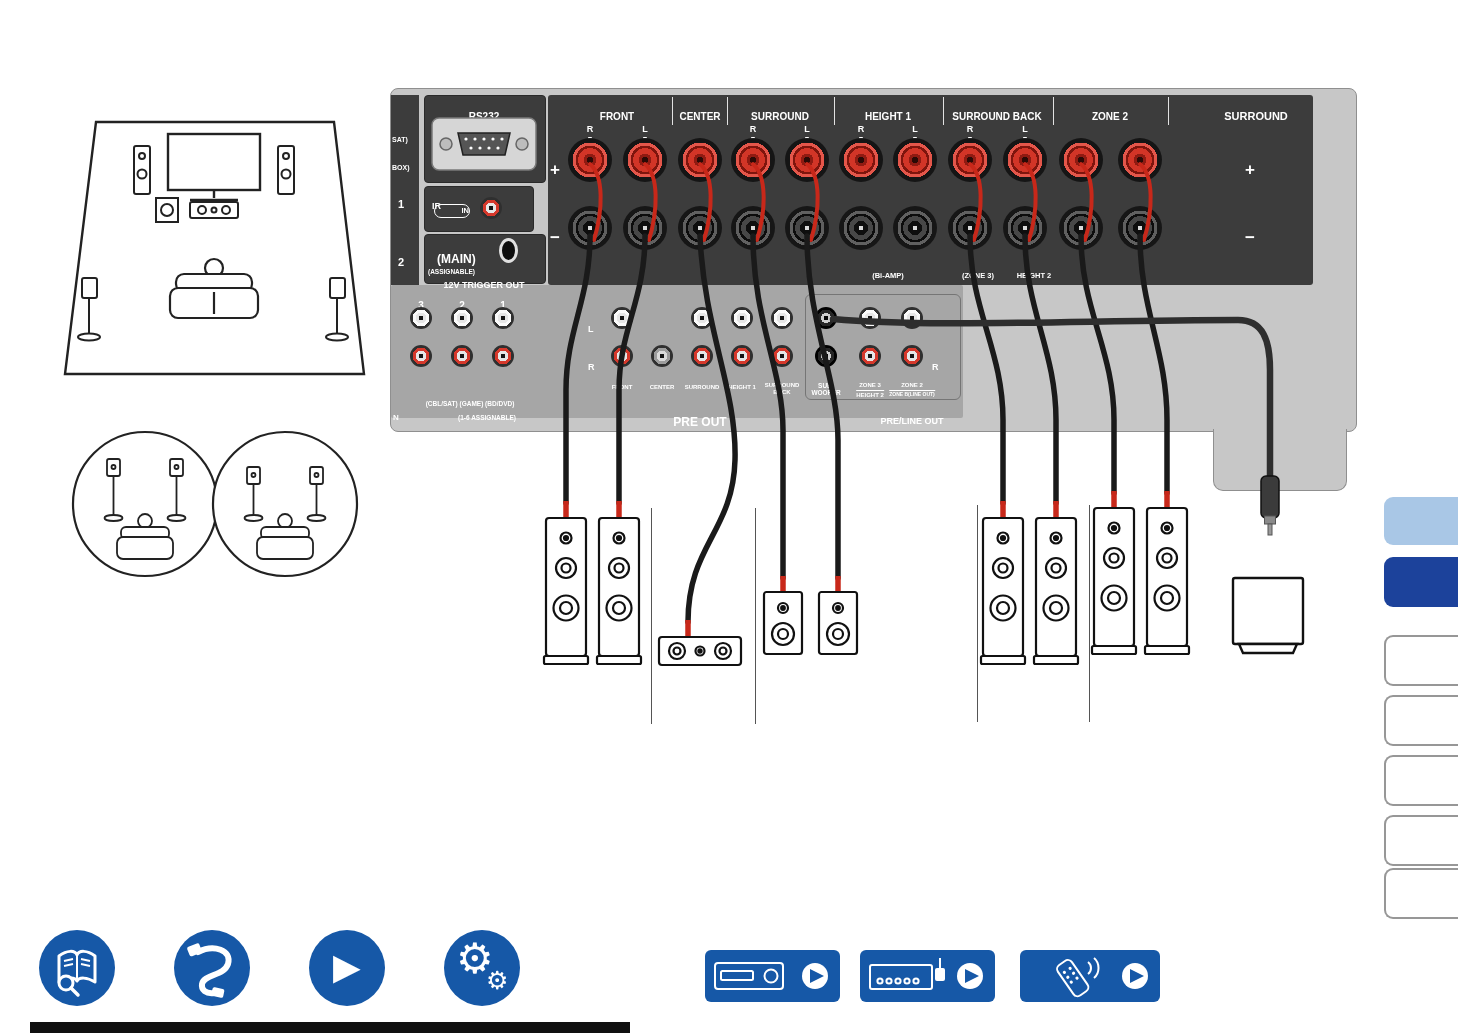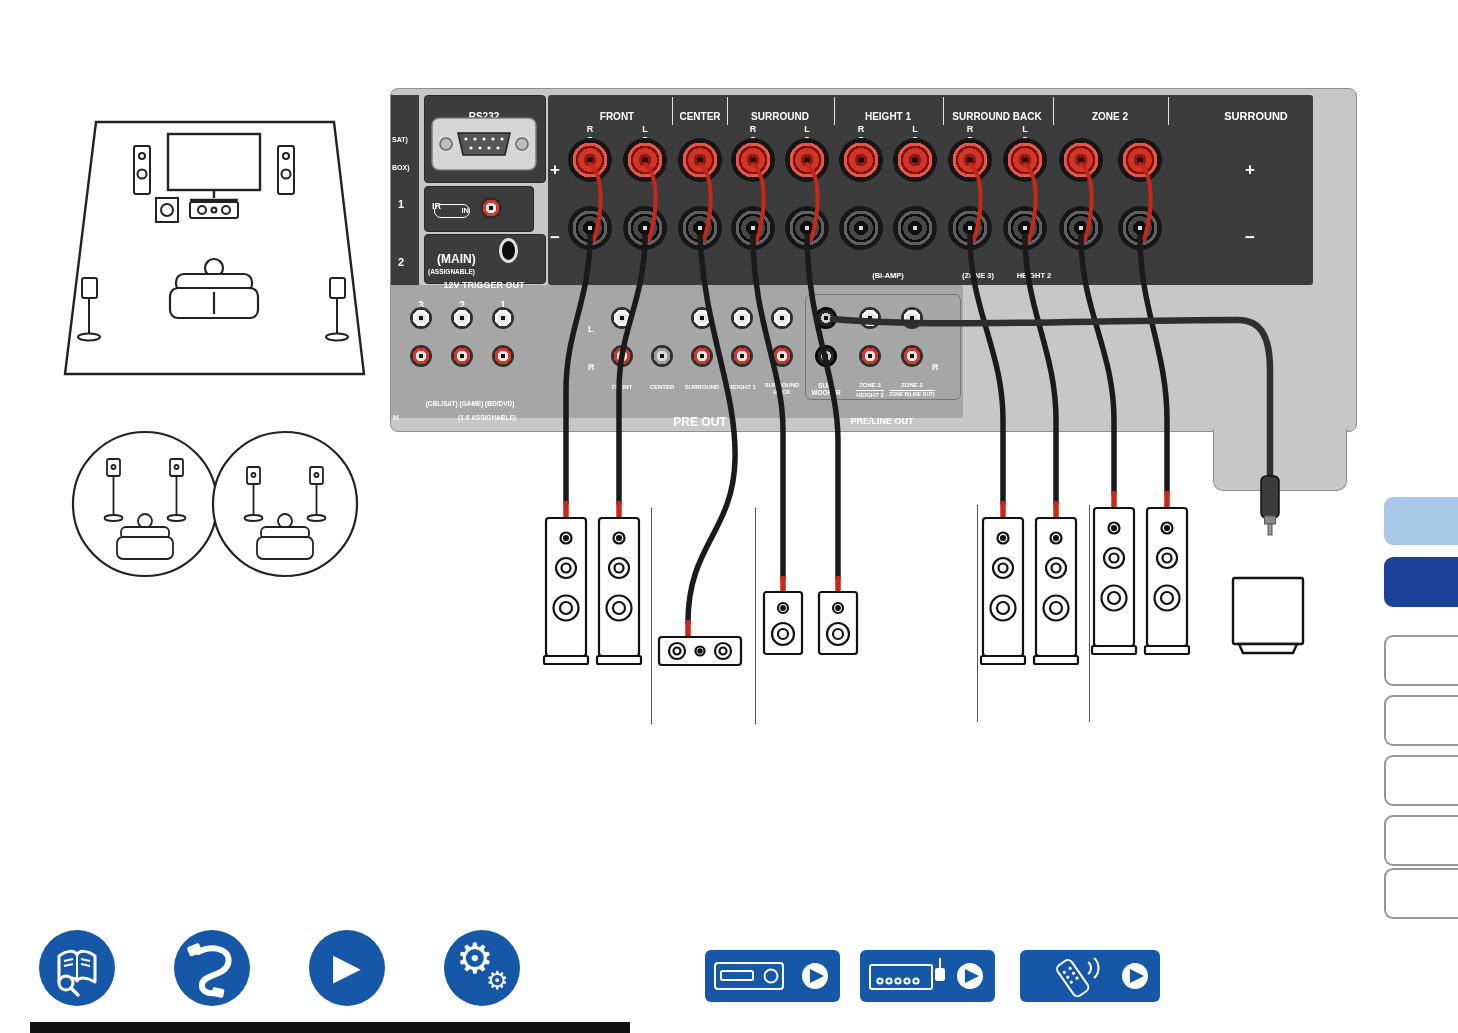--- a/index.html
+++ b/index.html
@@ -256,21 +256,21 @@
   <div class="t c pre" style="left:782px;top:370px;font-size:6px;">SURROUND
 BACK</div>
   <div class="t c pre" style="left:826px;top:370px;font-size:6.5px;">SUB-
 WOOFER</div>
   <div class="t c" style="left:870px;top:370px;font-size:6px;border-bottom:0;">ZONE 3</div>
   <div class="t c" style="left:870px;top:378px;font-size:6px;border-top:1px solid #fff;padding-top:1px;">HEIGHT 2</div>
   <div class="t c" style="left:912px;top:370px;font-size:6px;">ZONE 2</div>
   <div class="t c" style="left:912px;top:378px;font-size:5px;border-top:1px solid #fff;padding-top:1px;">ZONE B(LINE OUT)</div>
 
   <div class="t c" style="left:700px;top:404px;font-size:12px;">PRE OUT</div>
-  <div class="t c" style="left:882px;top:404px;font-size:9px;">PRE/LINE OUT</div>
+  <div class="t c" style="left:912px;top:404px;font-size:9px;">PRE/LINE OUT</div>
 
   <svg class="abs" style="left:0;top:0;pointer-events:none;z-index:5;" width="1458" height="1033" viewBox="0 0 1458 1033">
     <defs>
       <g id="twr" stroke="#111" stroke-width="2.2" fill="#fff">
         <rect x="0" y="0" width="40" height="138" rx="3"></rect>
         <rect x="-2" y="138" width="44" height="8" rx="1.5"></rect>
         <circle cx="20" cy="20" r="5.5"></circle>
           <circle cx="20" cy="20" r="2" fill="#111"></circle>
         <circle cx="20" cy="50" r="10"></circle>
           <circle cx="20" cy="50" r="4.5"></circle>

